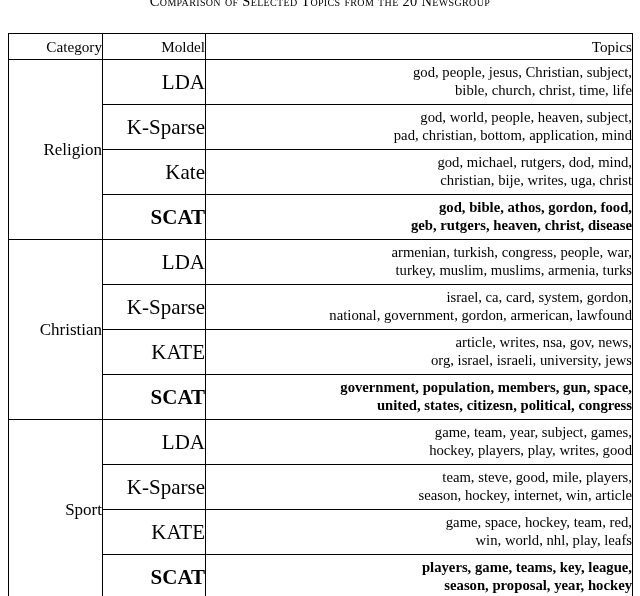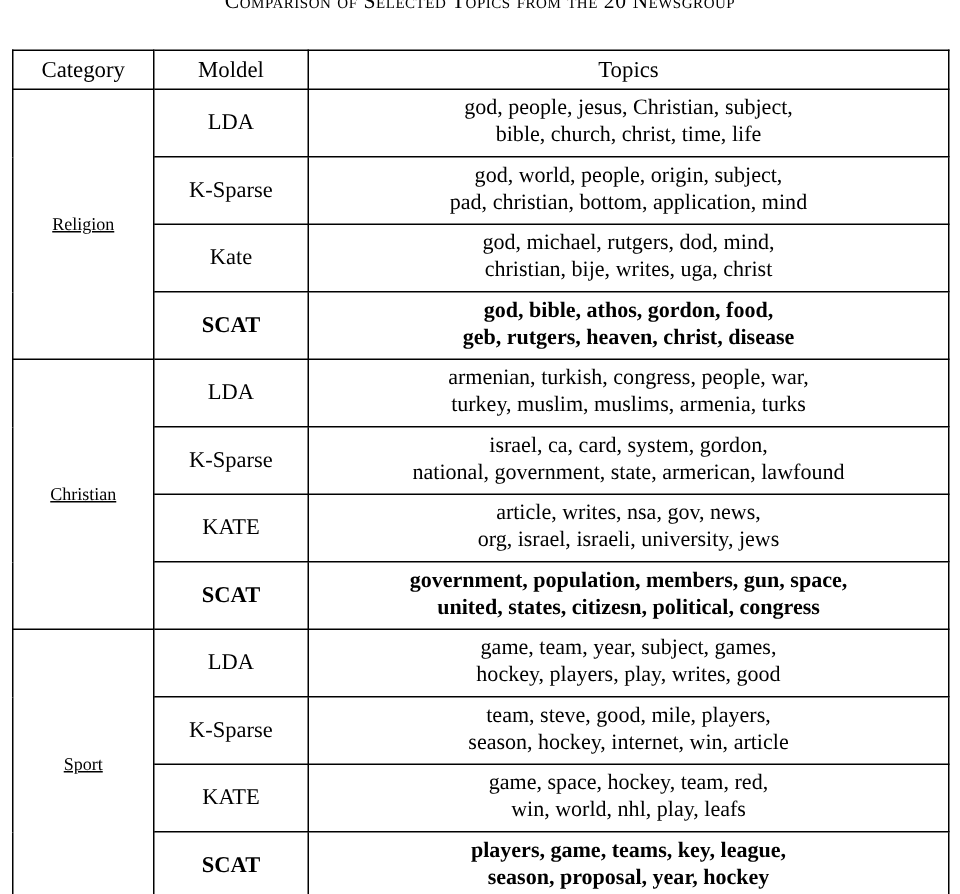--- a/index.html
+++ b/index.html
@@ -57,43 +57,42 @@
   }
 
   table.topics col.c-category { width: 94px; }
   table.topics col.c-model    { width: 103px; }
   table.topics col.c-topics   { width: 427px; }
 
   table.topics td,
   table.topics th {
     border: 1px solid #000000;
     padding: 0;
-    text-align: center;
+    text-align: right;
     vertical-align: middle;
     font-weight: normal;
   }
 
   
   table.topics {
     border: 1.5px solid #000000;
   }
 
   .hdr-row td {
     height: 25px;
     line-height: 25px;
     font-size: 15.2px;
   }
 
   .cat-cell {
-    font-size: 12px;
-    text-decoration: underline;
+    font-size: 17px;
   }
 
   .model-cell {
-    font-size: 15px;
+    font-size: 21px;
     height: 44px;
   }
 
   .topics-cell {
     height: 44px;
     padding: 1px 4px;
     line-height: 1.22;
   }
 
   .topics-cell .line {
@@ -141,21 +140,21 @@
           <td class="cat-cell" rowspan="4">Religion</td>
           <td class="model-cell">LDA</td>
           <td class="topics-cell">
             <span class="line">god, people, jesus, Christian, subject,</span>
             <span class="line">bible, church, christ, time, life</span>
           </td>
         </tr>
         <tr>
           <td class="model-cell">K-Sparse</td>
           <td class="topics-cell">
-            <span class="line">god, world, people, origin, subject,</span>
+            <span class="line">god, world, people, heaven, subject,</span>
             <span class="line">pad, christian, bottom, application, mind</span>
           </td>
         </tr>
         <tr>
           <td class="model-cell">Kate</td>
           <td class="topics-cell">
             <span class="line">god, michael, rutgers, dod, mind,</span>
             <span class="line">christian, bije, writes, uga, christ</span>
           </td>
         </tr>
@@ -172,21 +171,21 @@
           <td class="model-cell">LDA</td>
           <td class="topics-cell">
             <span class="line">armenian, turkish, congress, people, war,</span>
             <span class="line">turkey, muslim, muslims, armenia, turks</span>
           </td>
         </tr>
         <tr>
           <td class="model-cell">K-Sparse</td>
           <td class="topics-cell">
             <span class="line">israel, ca, card, system, gordon,</span>
-            <span class="line">national, government, state, armerican, lawfound</span>
+            <span class="line">national, government, gordon, armerican, lawfound</span>
           </td>
         </tr>
         <tr>
           <td class="model-cell">KATE</td>
           <td class="topics-cell">
             <span class="line">article, writes, nsa, gov, news,</span>
             <span class="line">org, israel, israeli, university, jews</span>
           </td>
         </tr>
         <tr class="bold-row">

